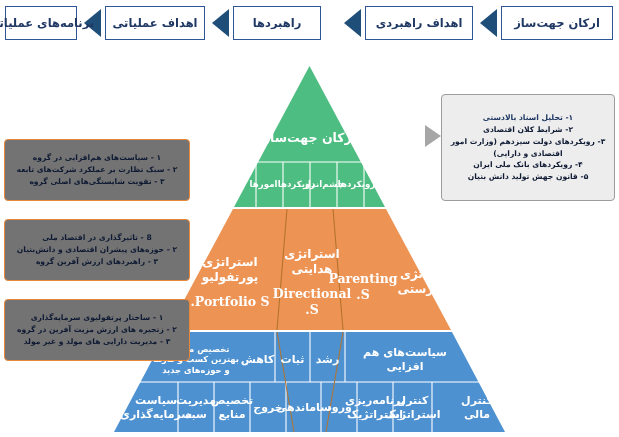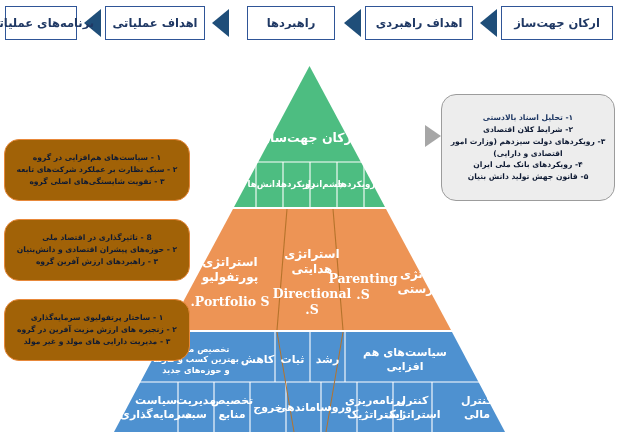--- a/index.html
+++ b/index.html
@@ -57,27 +57,27 @@
   .orange-cell{font-size:12px;font-weight:700;}
   .orange-cell .fa{display:block;}
   .orange-cell .en{display:block;margin-top:9px;font-size:12.5px;
      font-family:"DejaVu Serif","Liberation Serif",serif;font-weight:700;}
   .blue-cell{font-size:11px;font-weight:600;}
   .blue-cell.wide{font-size:8.4px;}
 
   
   .callout{
     position:absolute;
-    border-radius:15px;
+    border-radius:4px;
     box-sizing:border-box;
     padding:5px 7px;
     display:flex;flex-direction:column;justify-content:center;
     background:#EDEDED;
   }
-  .callout.left{border:1.6px solid #E8883A;background:#a16207;}
+  .callout.left{border:1.6px solid #E8883A;background:#737373;}
   .callout.right{border:1.6px solid #9C9C9C;background:#EDEDED;}
   .callout p{
     margin:0;padding:0;
     font-size:7.6px;font-weight:700;color:#0E1A33;
     text-align:center;line-height:1.55;
     white-space:nowrap;
   }
   .callout.right p{white-space:normal;text-align:center;}
   .callout.right p.first{color:#1F3864;}
   .gtri{
@@ -98,21 +98,21 @@
     <div class="flow-box" style="right:6px;width:112px;">
       <span>ارکان جهت‌ساز</span>
     </div>
     <div class="flow-arrow" style="right:122px;"></div>
 
     <div class="flow-box" style="right:146px;width:108px;">
       <span>اهداف راهبردی</span>
     </div>
     <div class="flow-arrow" style="right:258px;"></div>
 
-    <div class="flow-box" style="right:284px;width:88px;">
+    <div class="flow-box" style="right:298px;width:88px;">
       <span>راهبردها</span>
     </div>
     <div class="flow-arrow" style="right:390px;"></div>
 
     <div class="flow-box" style="right:414px;width:100px;">
       <span>اهداف عملیاتی</span>
     </div>
     <div class="flow-arrow" style="right:518px;"></div>
 
     <div class="flow-box" style="right:542px;width:72px;">
@@ -162,21 +162,21 @@
         <line x1="277" y1="280" x2="294" y2="380"></line>
         <line x1="343" y1="280" x2="326" y2="380"></line>
       </g>
     </svg>
 
     <div class="apex-title" style="top:78px;">ارکان جهت‌ساز</div>
 
     <div class="cellbox green-cell" style="left:337px;top:110px;width:39px;height:45px;">رویکردها</div>
     <div class="cellbox green-cell" style="left:310px;top:110px;width:27px;height:45px;">چشم‌انداز</div>
     <div class="cellbox green-cell" style="left:283px;top:110px;width:27px;height:45px;">رویکردها</div>
-    <div class="cellbox green-cell" style="left:244px;top:110px;width:39px;height:45px;">دانش‌ها</div>
+    <div class="cellbox green-cell" style="left:244px;top:110px;width:39px;height:45px;">امور‌ها</div>
 
     <div class="cellbox orange-cell" style="left:343px;top:190px;width:100px;height:80px;flex-direction:row;">
       <span class="fa">استراتژی سرپرستی</span>
       <span class="en">Parenting S.</span>
     </div>
     <div class="cellbox orange-cell" style="left:281px;top:190px;width:62px;height:80px;flex-direction:column;">
       <span class="fa">استراتژی هدایتی</span>
       <span class="en">Directional S.</span>
     </div>
     <div class="cellbox orange-cell" style="left:180px;top:190px;width:100px;height:80px;flex-direction:column;">

